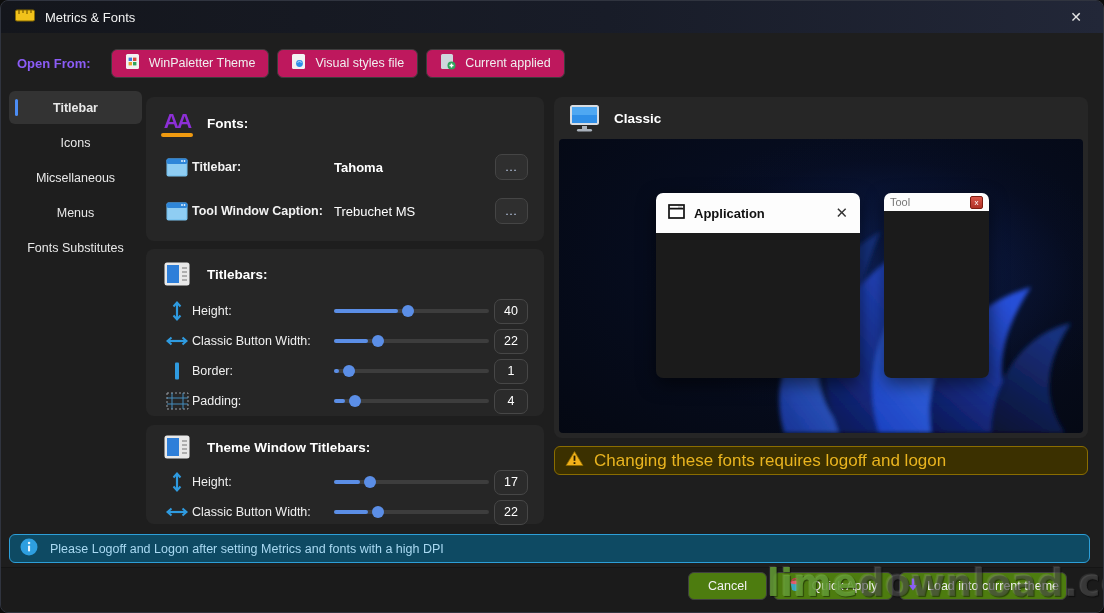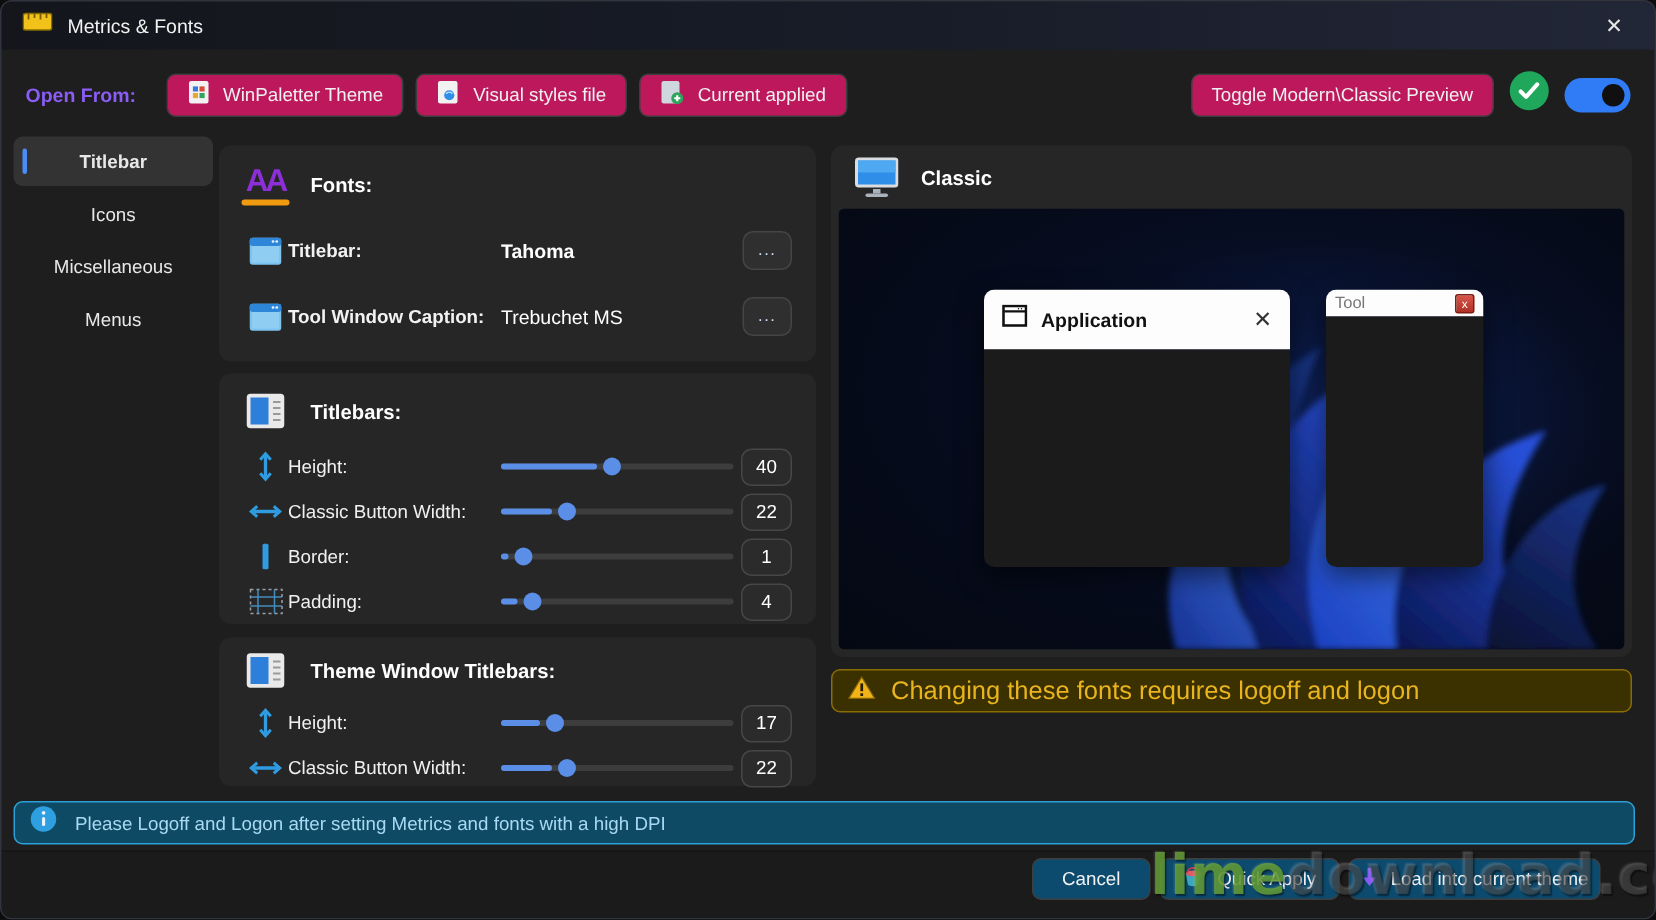--- a/index.html
+++ b/index.html
@@ -102,21 +102,21 @@
     display:flex; align-items:center; gap:10px; padding:0 10px; }
   .warning-bar .txt { font-size:17px; color:#e9b41f; }
   .info-bar { position:absolute; left:8px; top:533px; width:1081px; height:29px;
     background:#0e4a63; border:1px solid #2d9fd8; border-radius:6px;
     display:flex; align-items:center; gap:12px; padding:0 10px; }
   .info-bar .txt { font-size:12.5px; color:#a9d9f2; }
 
   
   .footer-strip { position:absolute; left:0; top:566px; width:100%; height:47px;
     background:#1b1b1b; border-top:1px solid #151515; }
-  .ft-btn { position:absolute; top:571px; height:28px; background:#0c4a6e; border:1px solid #3f3f3f;
+  .ft-btn { position:absolute; top:571px; height:28px; background:#4d7c0f; border:1px solid #3f3f3f;
     border-radius:6px; display:flex; align-items:center; justify-content:center; gap:8px;
     font-size:12.5px; color:#f2f2f2; }
   .ft-cancel { left:687px; width:79px; }
   .ft-quick { left:772px; width:120px; }
   .ft-load { left:898px; width:168px; }
 
   
   .watermark { position:absolute; left:766px; top:561px; font-size:37px; font-weight:bold;
     font-family:"DejaVu Sans", sans-serif; letter-spacing:0.5px; pointer-events:none; z-index:50;
     color:rgba(125,125,125,0.30);
@@ -171,49 +171,38 @@
         <svg width="16" height="17">
             <rect x="1" y="1" width="12" height="15" rx="1.5" fill="#cfd6dd"></rect>
             <circle cx="11.5" cy="12.5" r="4" fill="#2fa45c"></circle>
             <path d="M11.5 10.5v4 M9.5 12.5h4" stroke="#fff" stroke-width="1.4"></path>
           </svg>
       </span>
       <span>Current applied</span>
     </div>
 
 
-    <div class="tb-right">
-      <div class="tb-btn">
-        <span>Toggle Modern\Classic Preview</span>
-      </div>
-      <span>
-        <svg width="27" height="27">
-            <circle cx="13.5" cy="13.5" r="13" fill="#1fa85c"></circle>
-            <path d="M7.8 14 l3.6 3.6 7.4-8.4" stroke="#fff" stroke-width="2.7" fill="none" stroke-linecap="round" stroke-linejoin="round"></path>
-          </svg>
-      </span>
-      <div class="switch">
-        <div class="knob"></div>
-      </div>
-    </div>
   </div>
 
   <div class="sidebar">
     <div class="side-item selected">
       <span class="pill"></span>
       <span>Titlebar</span>
     </div>
     <div class="side-item">
       <span>Icons</span>
     </div>
     <div class="side-item">
       <span>Micsellaneous</span>
     </div>
     <div class="side-item">
       <span>Menus</span>
+    </div>
+    <div class="side-item">
+      <span>Fonts Substitutes</span>
     </div>
   </div>
 
   <div class="card" style="top:96px; height:144px;">
     <div class="card-head">
       <span class="icon-cell aa-icon">
           <span class="aa-text">AA</span>
           <span class="aa-bar"></span>
         </span>
       <span class="card-title">Fonts:</span>

